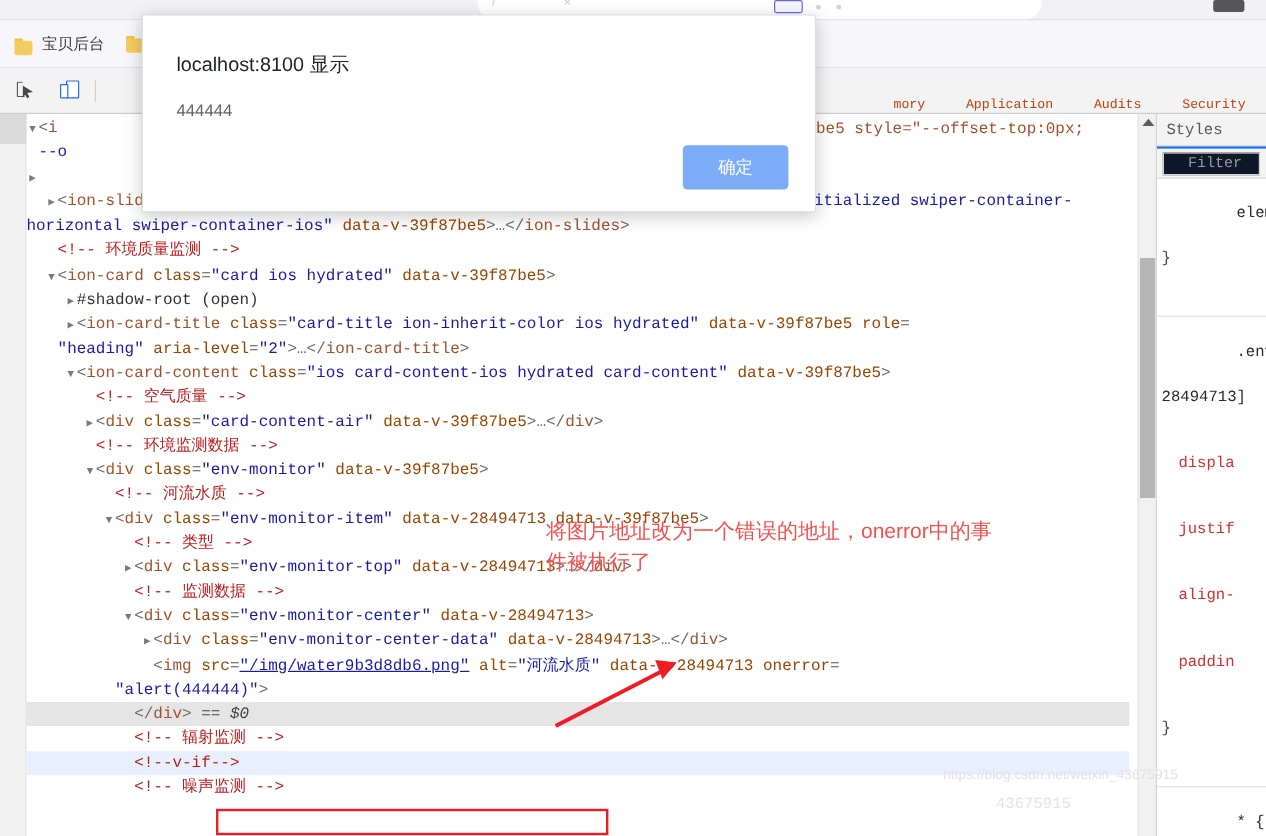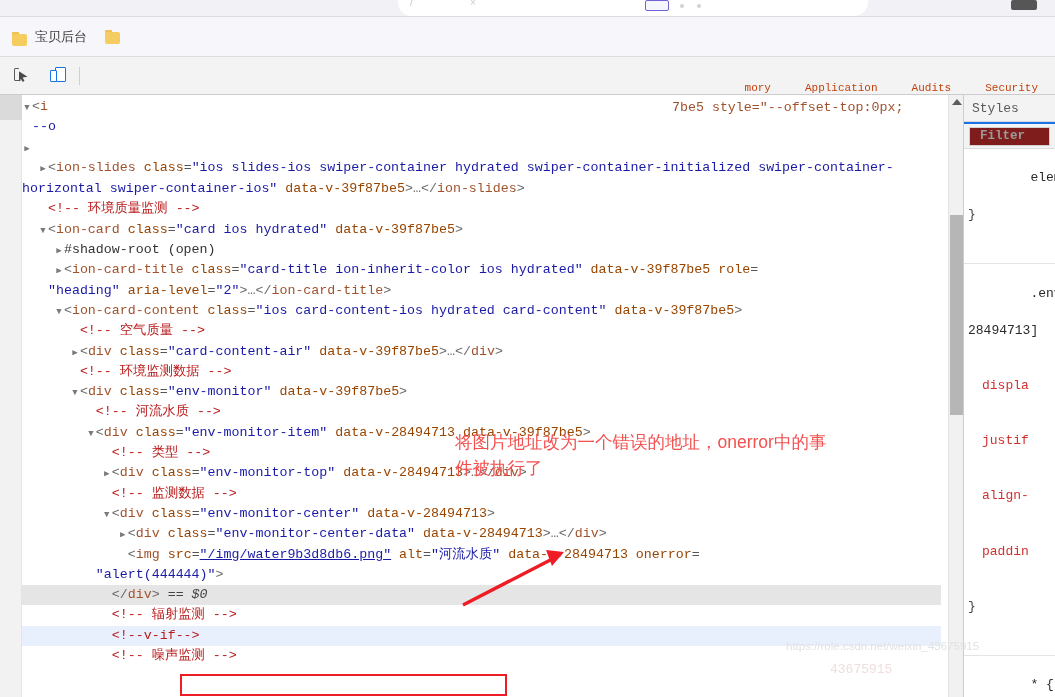--- a/index.html
+++ b/index.html
@@ -226,24 +226,24 @@
     font-size: 13px; color: #5a5a5a; cursor: pointer;
   }
   .sp-tabunderline {
     height: 2px; background: #1a73e8; width: 92px;
   }
   .sp-filterbar {
     height: 25px; display: flex; align-items: center;
     background: #f3f3f3; border-bottom: 1px solid #dcdcdc; padding: 2px 5px;
   }
   .sp-filter {
-    flex: 1; height: 19px; background: #7f1d1d; border: 1px solid #d2d2d2;
+    flex: 1; height: 19px; background: #0f172a; border: 1px solid #d2d2d2;
     font-family: "Liberation Mono", monospace; font-size: 12.5px;
-    color: #9a9a9a; padding-left: 10px; line-height: 17px;
-    overflow: hidden; white-space: nowrap; font-weight: bold;
+    color: #9a9a9a; padding-left: 20px; line-height: 17px;
+    overflow: hidden; white-space: nowrap;
   }
   .sp-rule {
     padding: 2px 0 2px 4px; border-bottom: 1px solid #e4e4e4;
     white-space: pre; line-height: 18.4px; font-size: 13px;
     color: #222; overflow: hidden;
   }
   .sp-sel { color: #2b2b2b; }
   .sp-prop { color: #d32f2f; padding-left: 14px; display: block; }
   .sp-brace { color: #444; display: block; }
   .dialog {
@@ -409,17 +409,22 @@
   <svg class="arrow-svg" viewBox="0 0 200 170">
     <line x1="63" y1="165" x2="160" y2="115" stroke="#ee1c25" stroke-width="3.4"></line>
     <polygon points="164,112 146,110 152,126" fill="#ee1c25"></polygon>
   </svg>
 
   <div class="anno">
     <span>将图片地址改为一个错误的地址，onerror中的事</span>
     <span class="l2">件被执行了</span>
   </div>
 
-
-  <div class="watermark">https://role.csdn.net/weixin_43675915</div>
+  <div class="dialog">
+    <div class="dialog-title">localhost:8100 显示</div>
+    <div class="dialog-msg">444444</div>
+    <div class="dialog-ok">确定</div>
+  </div>
+
+  <div class="watermark">https://blog.csdn.net/weixin_43675915</div>
   <div class="watermark2">43675915</div>
 
 </div>
 
 </body></html>

